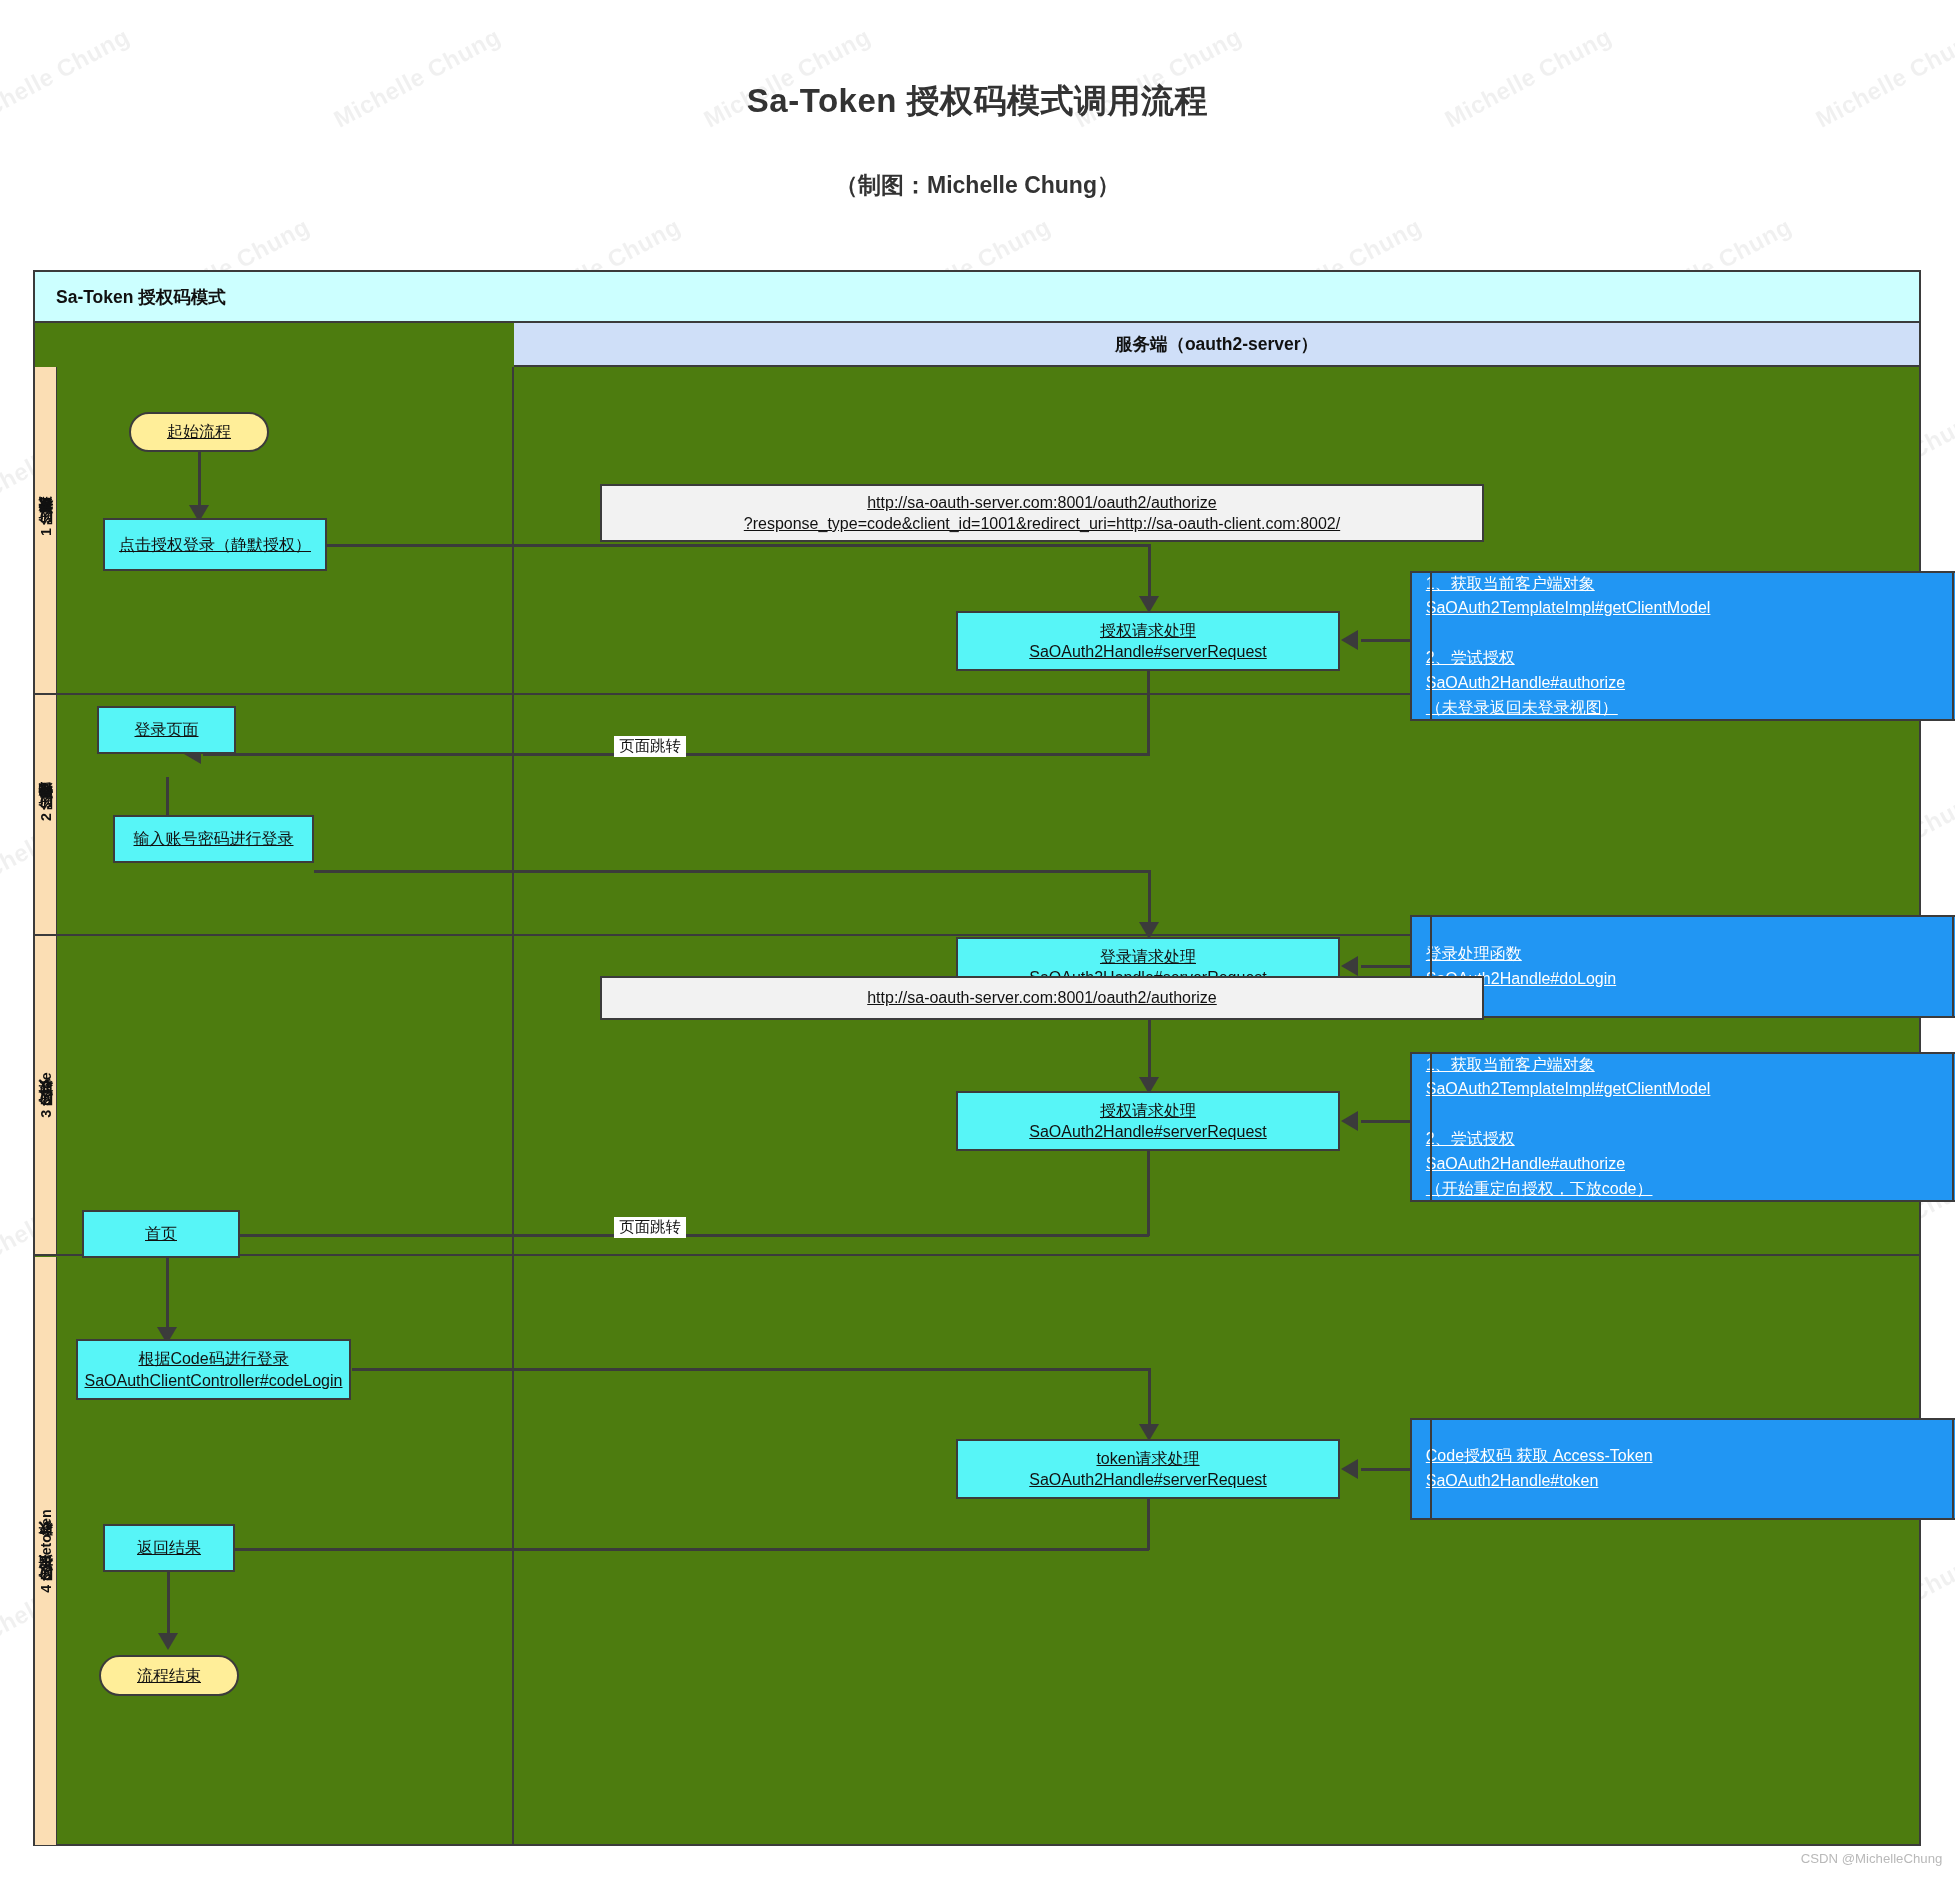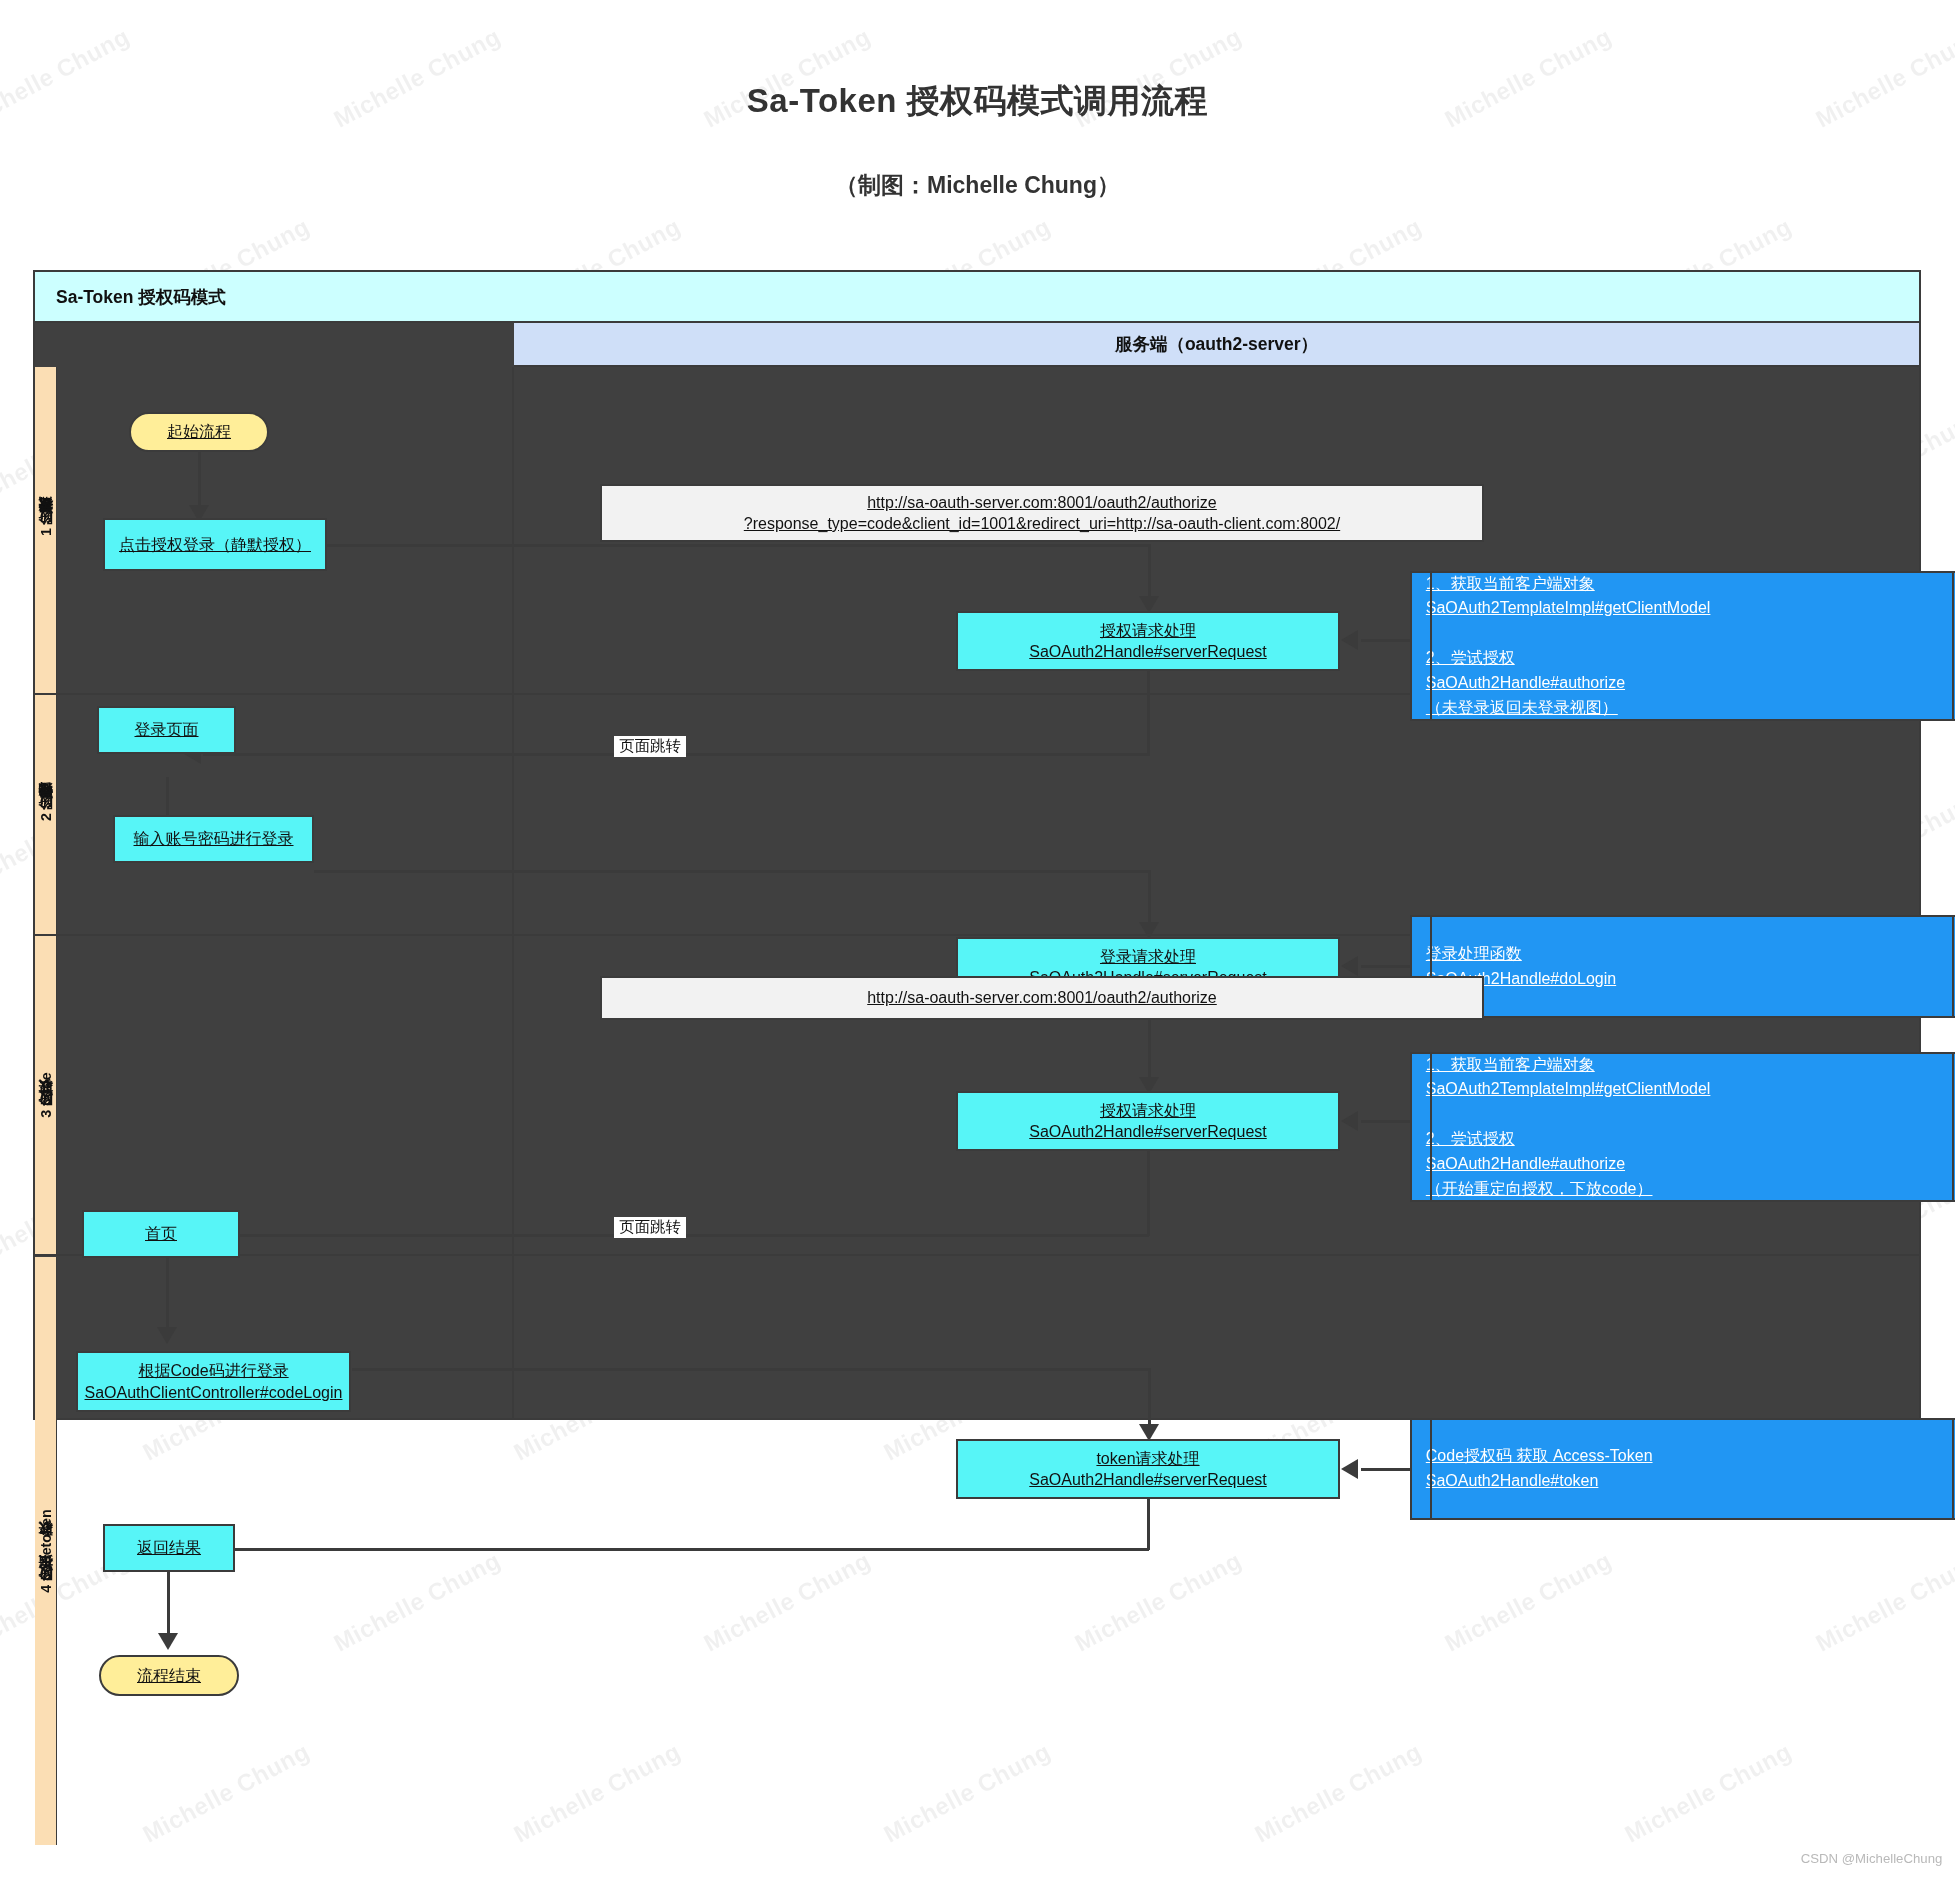--- a/index.html
+++ b/index.html
@@ -27,22 +27,22 @@
   .doc-title{
     position:absolute;left:0;top:79px;width:1955px;text-align:center;
     font-size:33px;font-weight:700;color:#333;letter-spacing:0.5px;
   }
   .doc-subtitle{
     position:absolute;left:0;top:170px;width:1955px;text-align:center;
     font-size:23px;font-weight:700;color:#333;
   }
   
   .frame{
-    position:absolute;left:33px;top:270px;width:1888px;height:1150px;
-    border:2.1px solid #3b3b3b;background:#404040;box-sizing:border-box;
+    position:absolute;left:33px;top:270px;width:1888px;height:1576px;
+    border:2.1px solid #3b3b3b;background:#4d7c0f;box-sizing:border-box;
   }
   .pool-title{
     position:absolute;left:0;top:0;width:100%;height:51px;
     background:#ccffff;border-bottom:2.1px solid #3b3b3b;box-sizing:border-box;
     display:flex;align-items:center;
   }
   .pool-title span{font-size:17.5px;font-weight:700;color:#111;padding-left:21px;}
 
   .lane-head{
     position:absolute;top:51px;height:44px;
@@ -271,21 +271,21 @@
   <div class="ln lnh" style="left:170px;top:962px;width:944px;"></div>
   <div class="arw arw-l" style="left:151px;top:953px;"></div>
   <div class="edge-lbl" style="left:579px;top:945px;">页面跳转</div>
 
   <div class="node cyan" style="left:47px;top:938px;width:158px;height:48px;">首页</div>
 
   <div class="ln lnv" style="left:131px;top:986px;height:82px;"></div>
   <div class="arw arw-d" style="left:122px;top:1055px;"></div>
 
 
-  <div class="node cyan" style="left:41px;top:1067px;width:275px;height:61px;white-space:pre-line;margin-top:12px;"><span>根据Code码进行登录
+  <div class="node cyan" style="left:41px;top:1067px;width:275px;height:61px;white-space:pre-line;"><span>根据Code码进行登录
 SaOAuthClientController#codeLogin</span></div>
 
   <div class="ln lnh" style="left:317px;top:1096px;width:799px;"></div>
   <div class="ln lnv" style="left:1113px;top:1096px;height:66px;"></div>
   <div class="arw arw-d" style="left:1104px;top:1152px;"></div>
 
   <div class="node cyan" style="left:921px;top:1167px;width:384px;height:60px;white-space:pre-line;"><span>token请求处理
 SaOAuth2Handle#serverRequest</span></div>
 
   <div class="node bluebox" style="left:1375px;top:1146px;width:564px;height:102px;">

